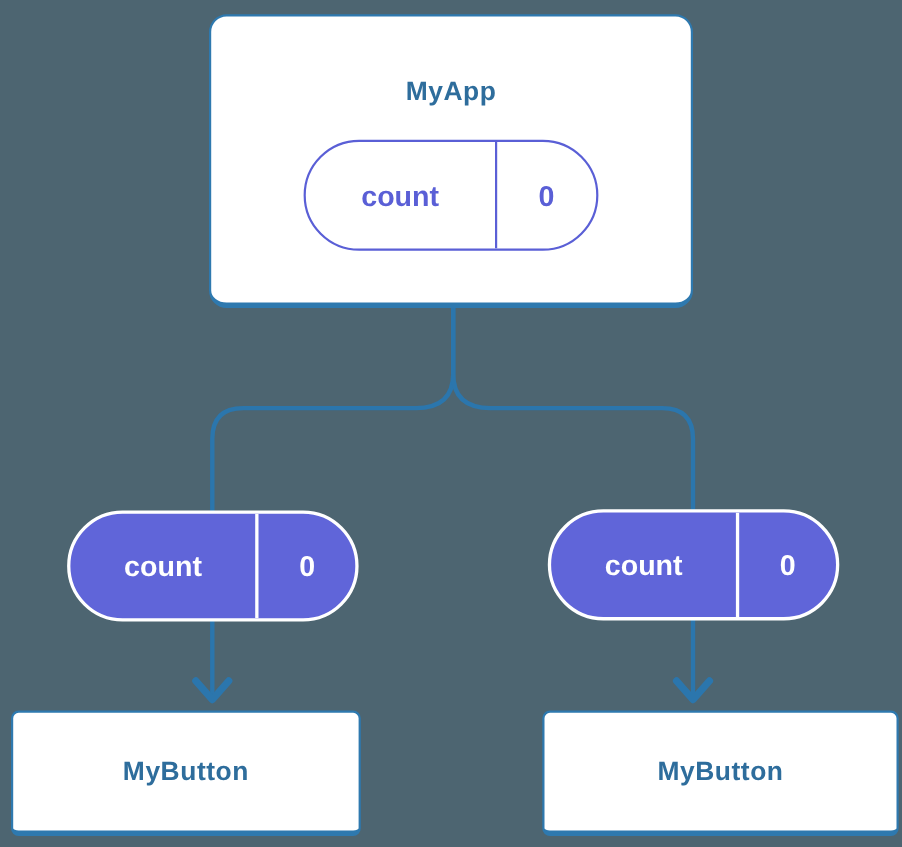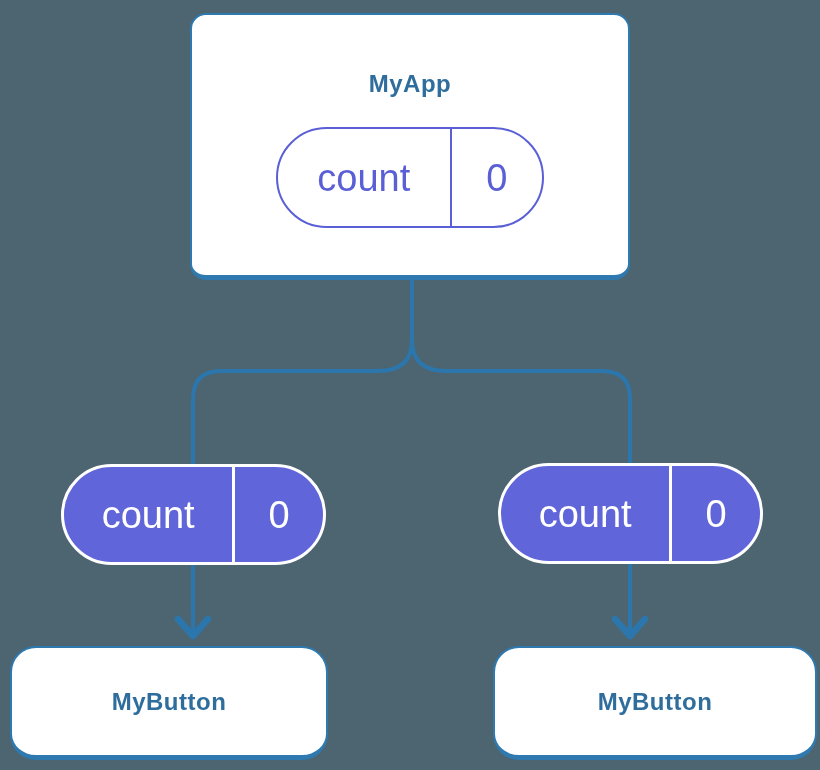--- a/index.html
+++ b/index.html
@@ -57,41 +57,42 @@
     font-weight: 600;
     color: var(--component-text-blue, #2e6d9c);
     letter-spacing: 0.5px;
   }
   .card-root .card-title {
     margin-top: 48px;
   }
   .card-child {
     top: 646px;
     height: 114px;
-    border-radius: 26px;
+    border-radius: 7px;
     display: flex;
     align-items: center;
     justify-content: center;
   }
   .card-child-left  { left: 10px;  width: 318px; }
   .card-child-right { left: 493px; width: 324px; }
 
   .pill {
     box-sizing: border-box;
     display: flex;
     align-items: stretch;
     border-radius: 999px;
     overflow: hidden;
   }
   .pill-label, .pill-value {
     display: flex;
     align-items: center;
     justify-content: center;
-    font-size: 38px;
+    font-size: 26px;
     line-height: 1;
+    font-weight: bold;
   }
   .pill-label { width: 65%; }
   .pill-value { flex: 1; }
 
   .pill-outline {
     width: 268px;
     height: 101px;
     margin-top: 22px;
     background: var(--card-white, #ffffff);
     border: 2.5px solid var(--state-purple-ink, #5a5fd6);

